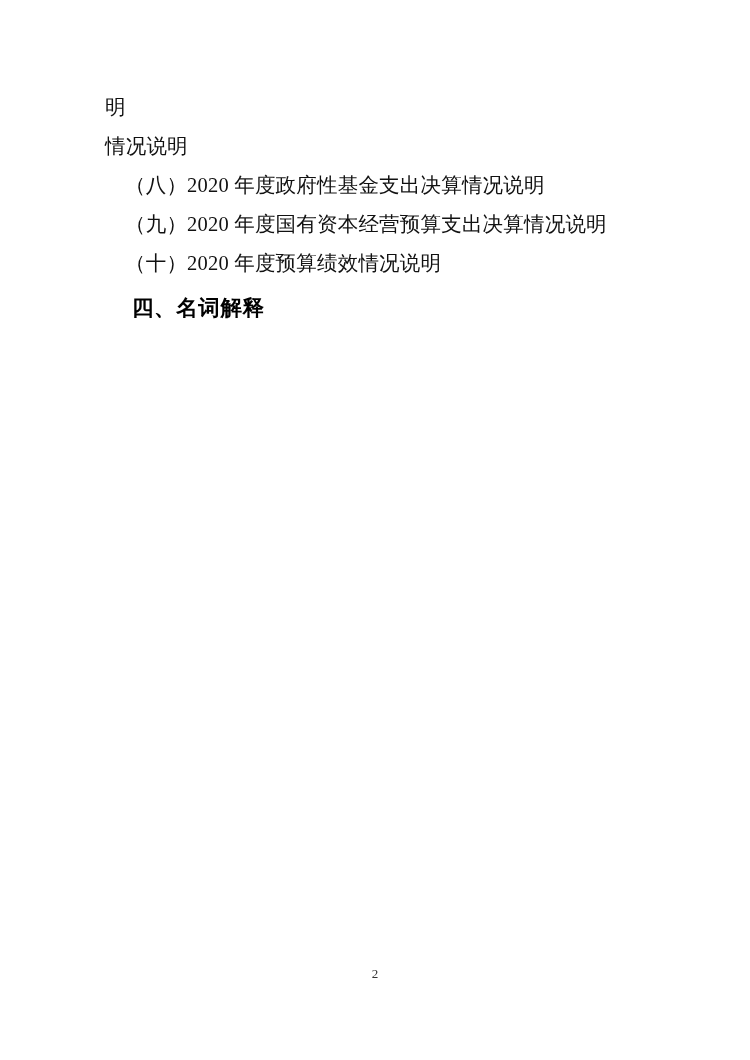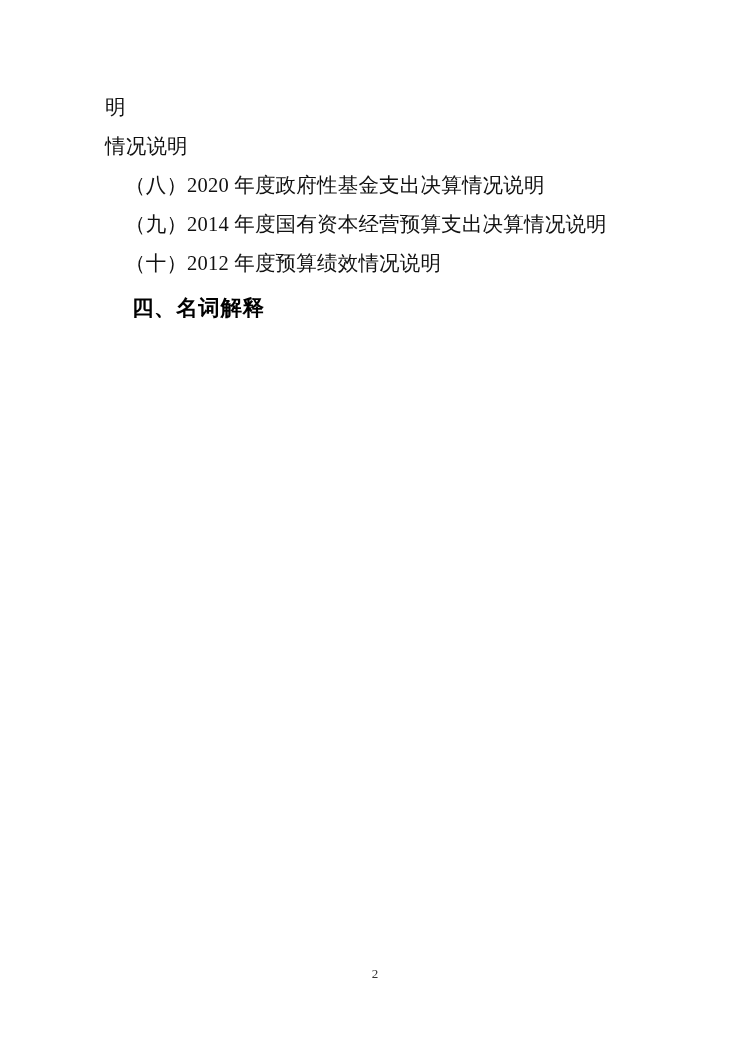--- a/index.html
+++ b/index.html
@@ -63,18 +63,18 @@
   }
 </style>
 </head>
 <body>
 
 <div class="page">
   <div class="content">
     <div class="line hang">明</div>
     <div class="line hang">情况说明</div>
     <div class="line indent">（八）2020 年度政府性基金支出决算情况说明</div>
-    <div class="line indent">（九）2014 年度国有资本经营预算支出决算情况说明</div>
-    <div class="line indent">（十）2012 年度预算绩效情况说明</div>
+    <div class="line indent">（九）2020 年度国有资本经营预算支出决算情况说明</div>
+    <div class="line indent">（十）2020 年度预算绩效情况说明</div>
     <div class="line heading section-block">四、名词解释</div>
   </div>
   <div class="page-number">2</div>
 </div>
 
 </body></html>

